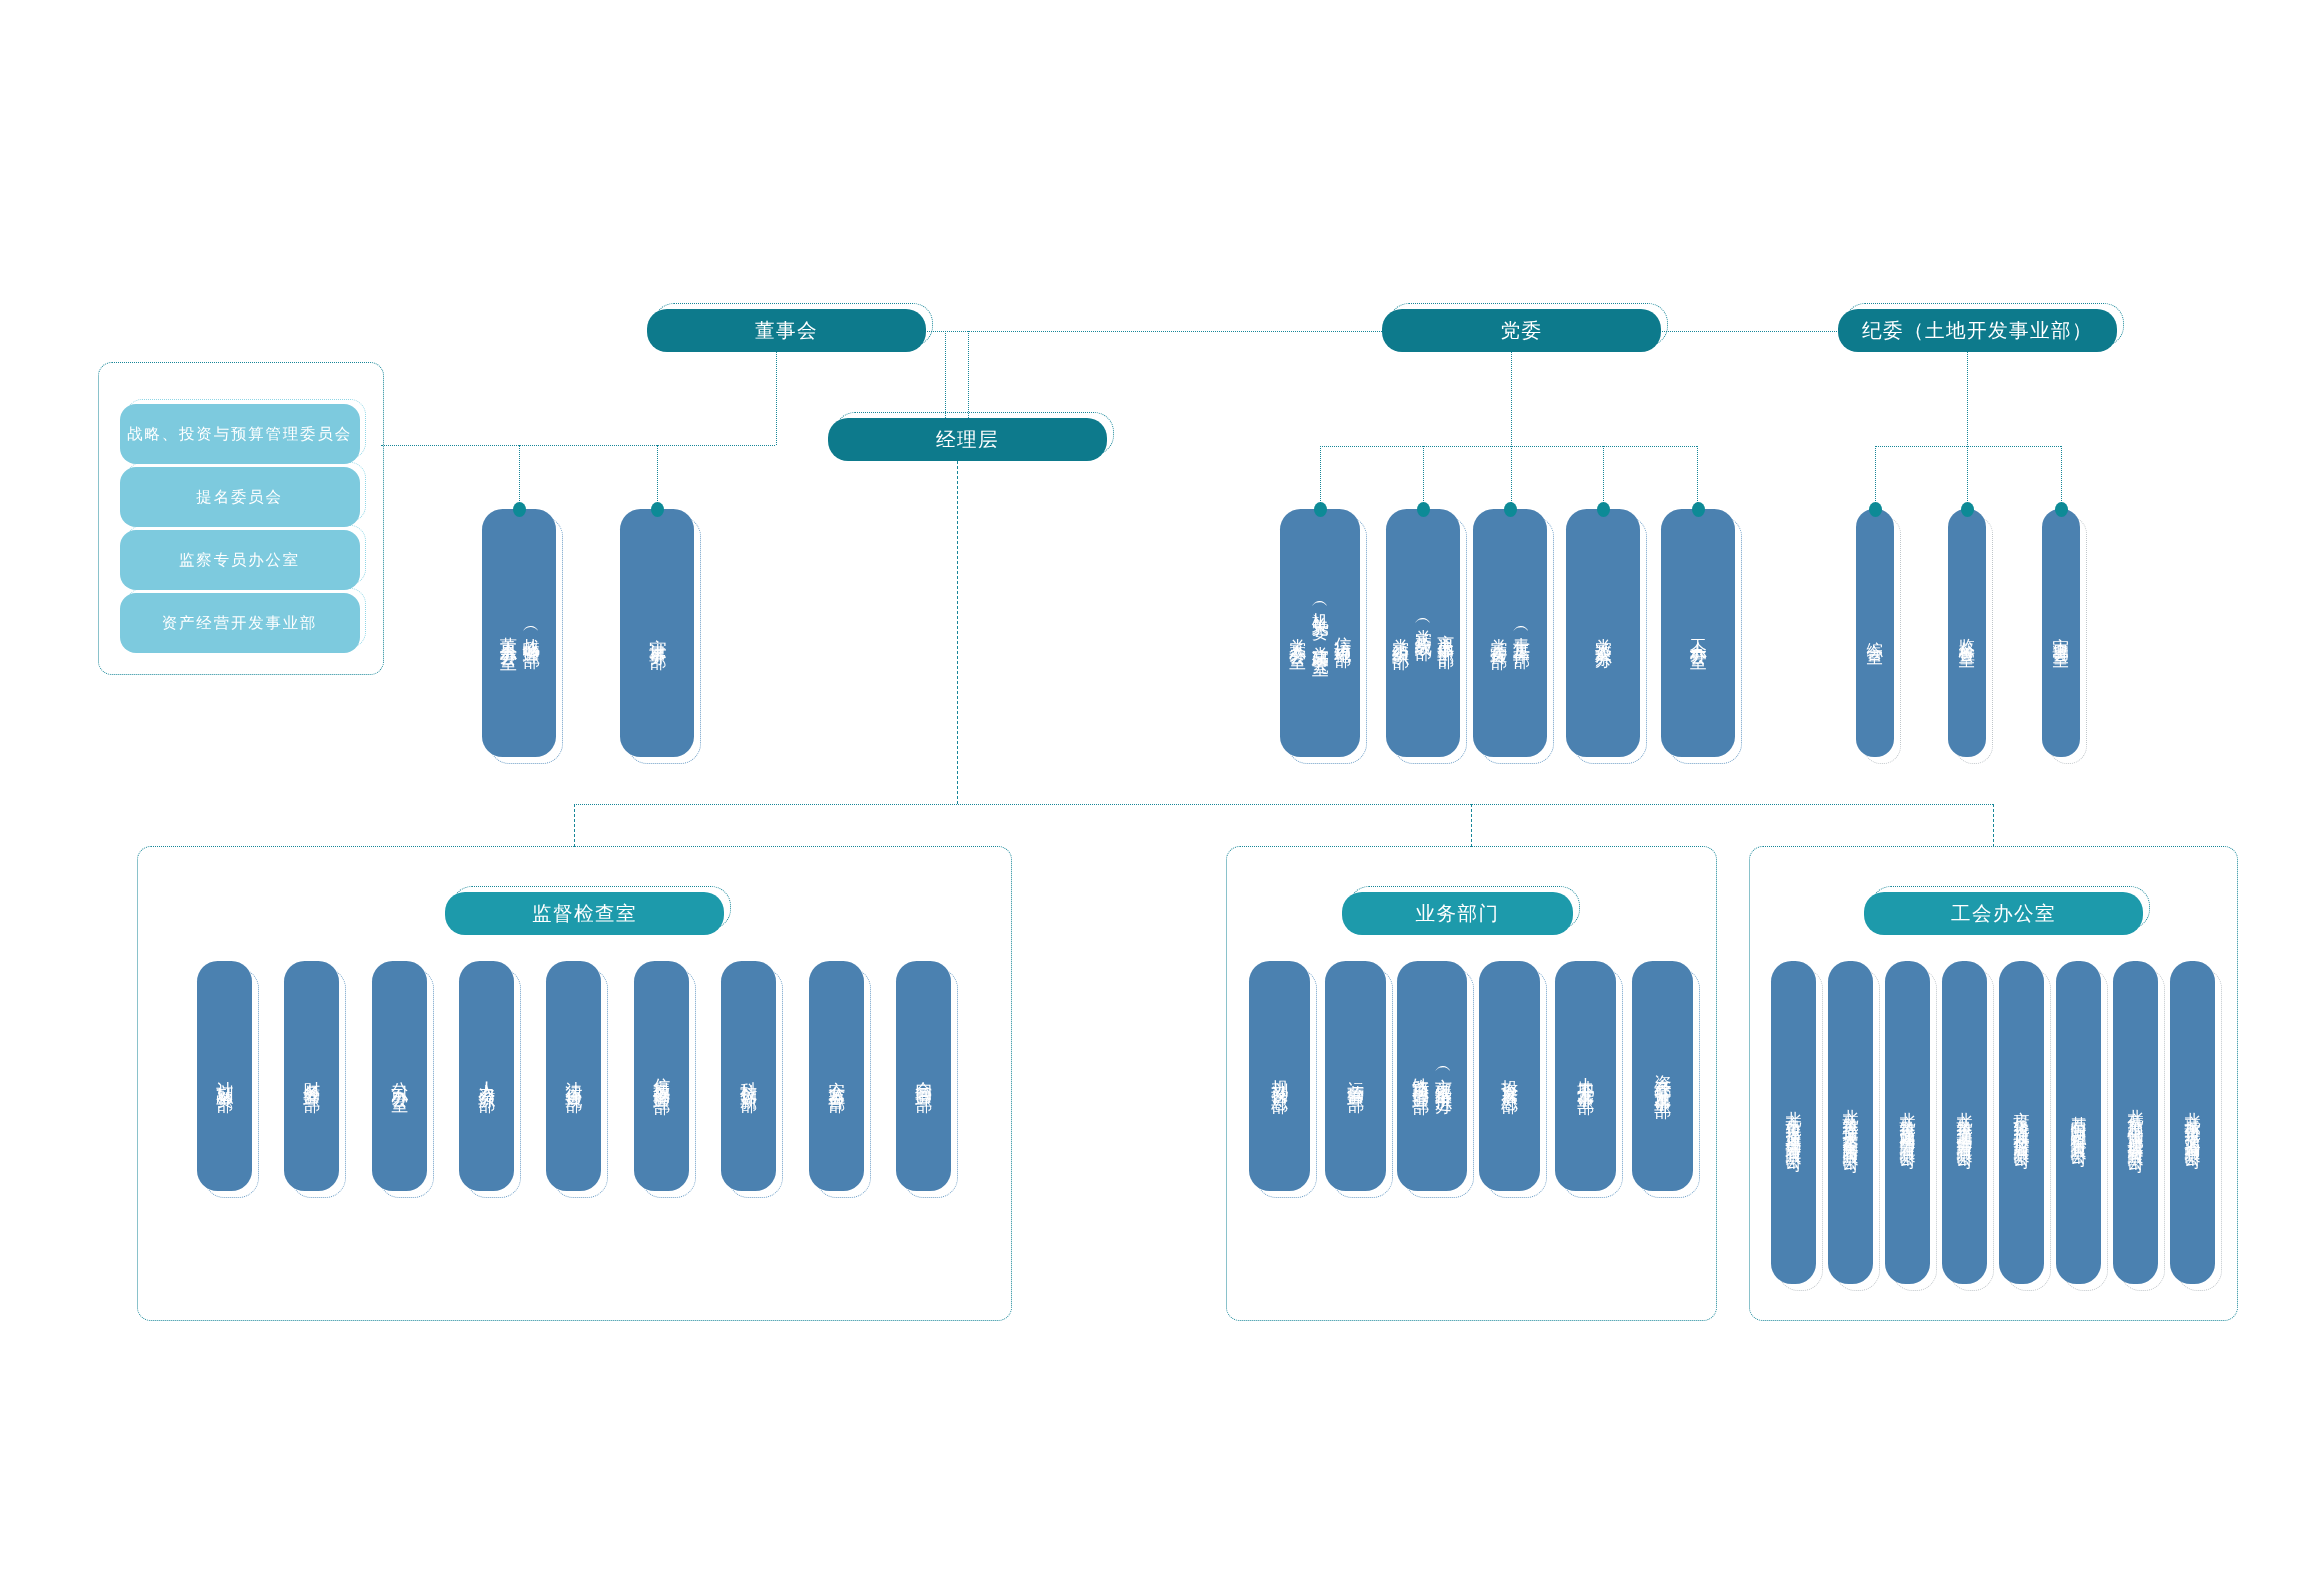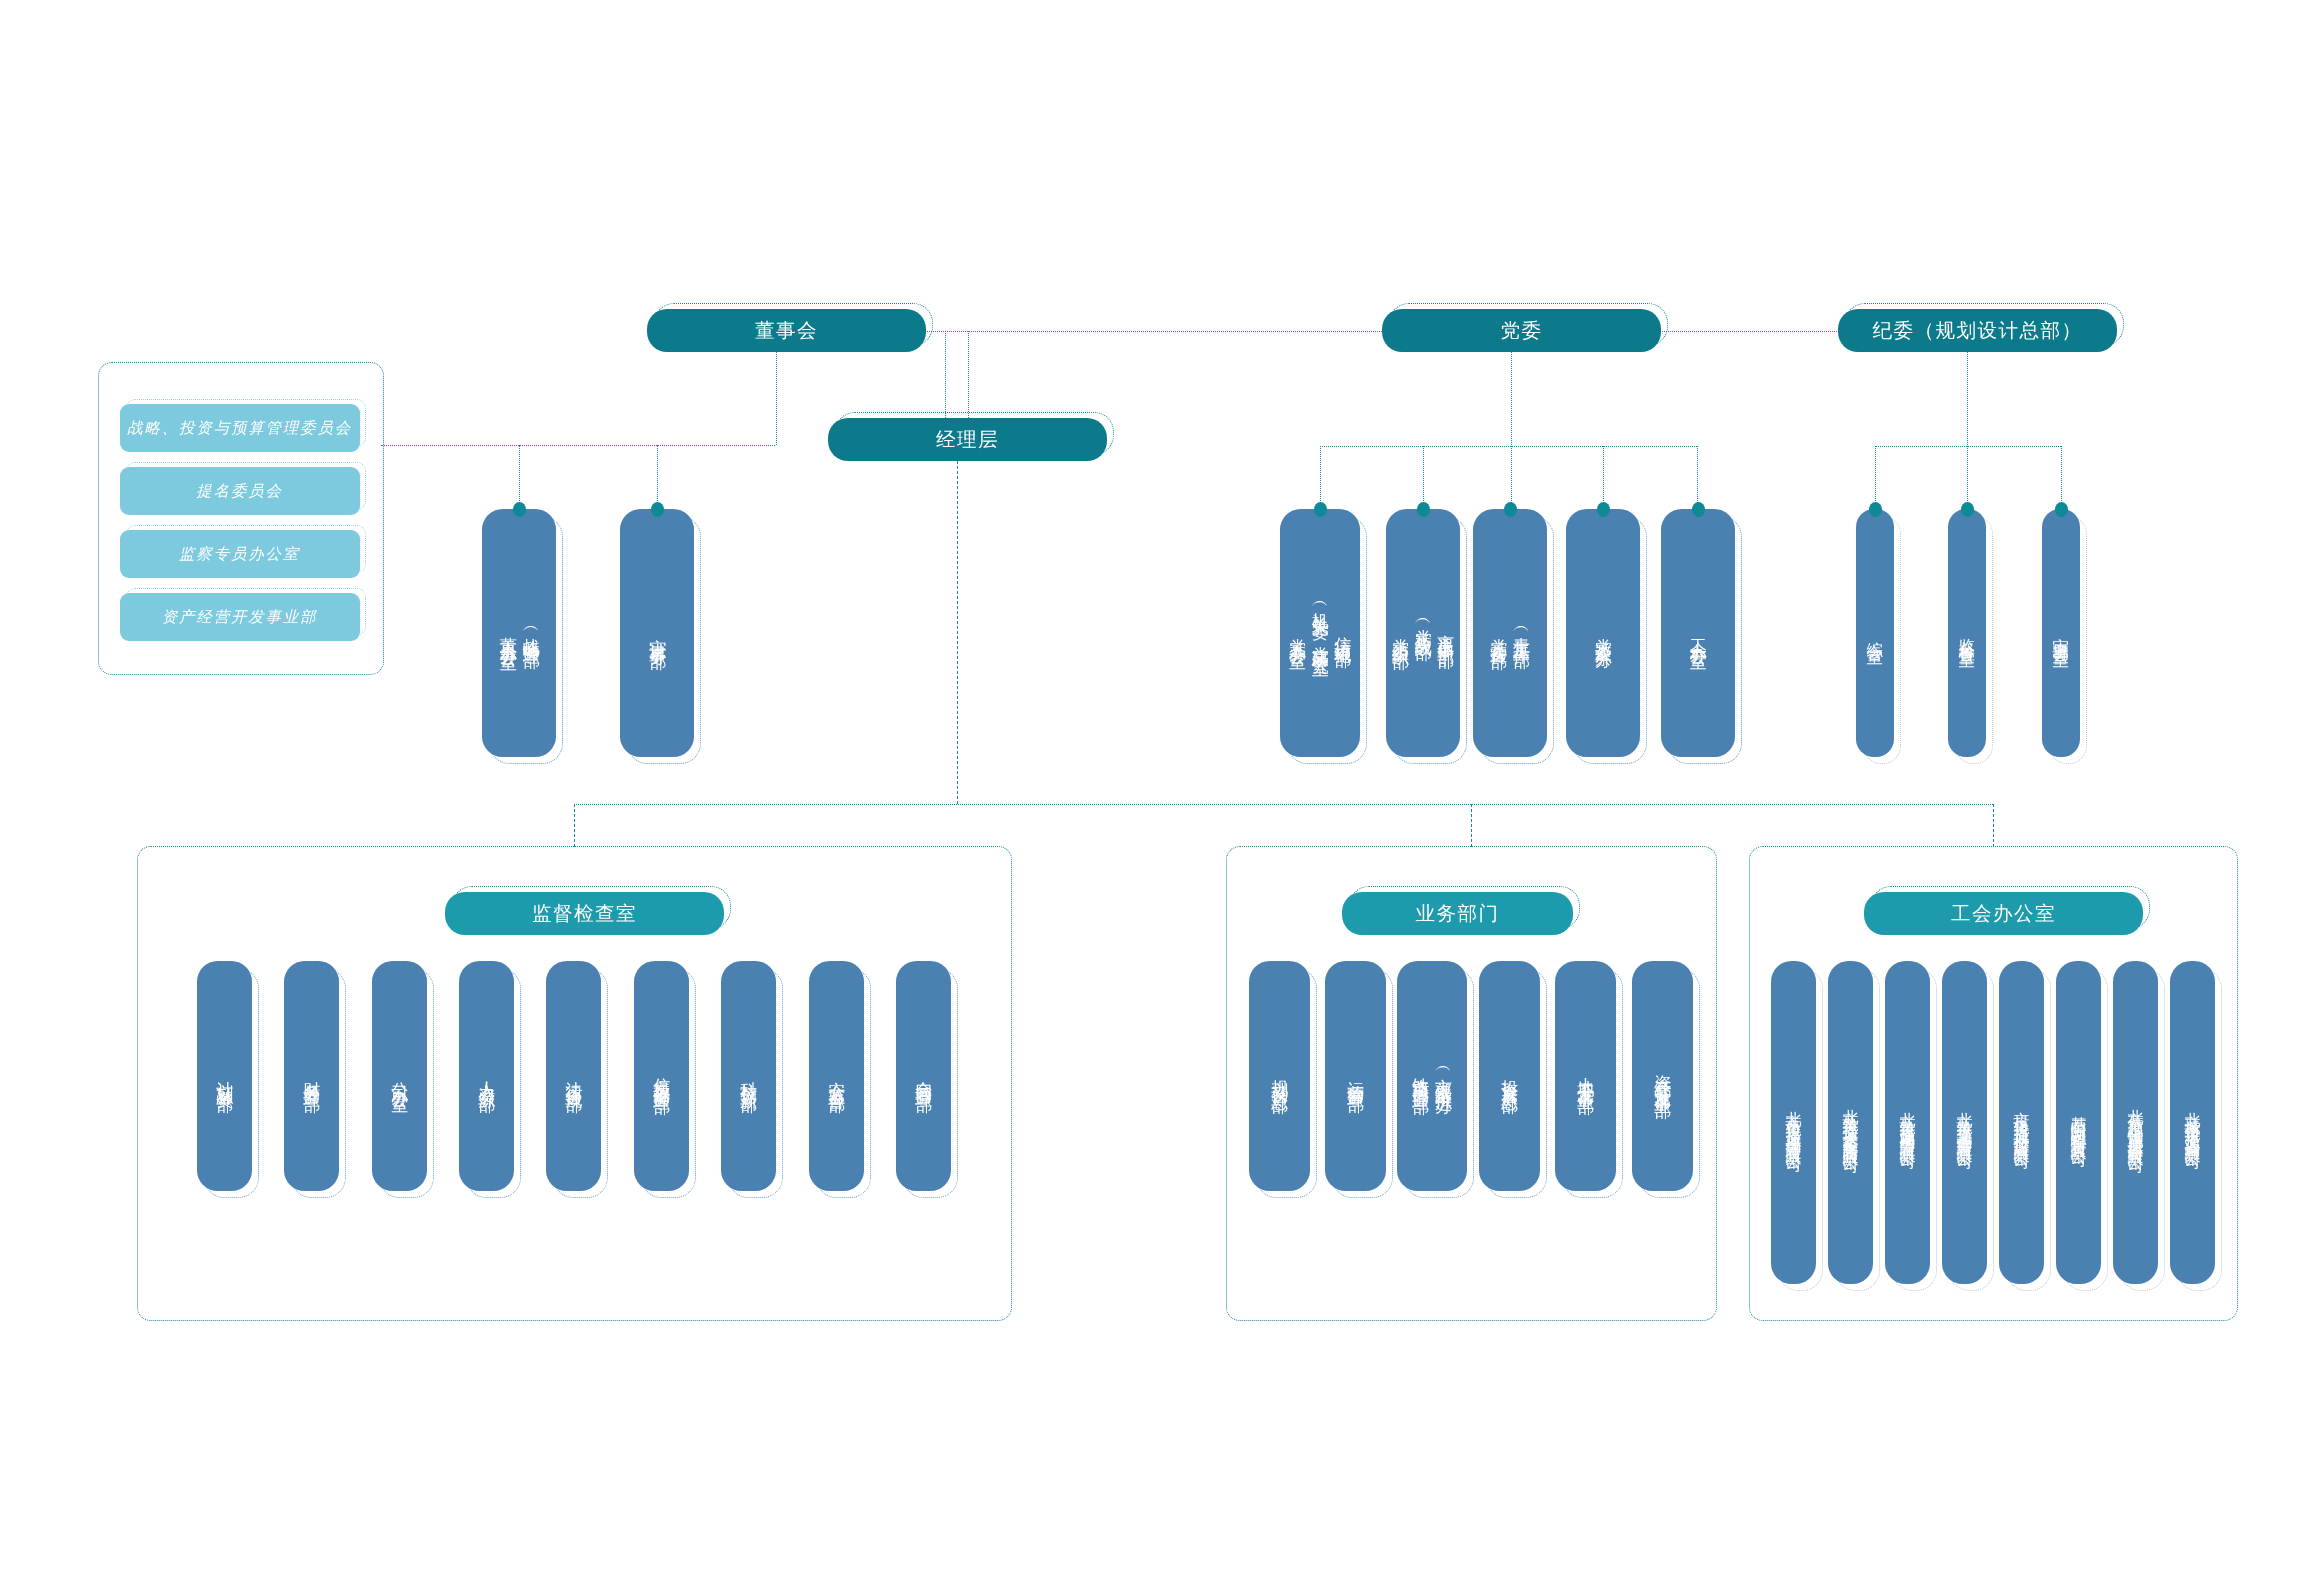--- a/index.html
+++ b/index.html
@@ -20,21 +20,21 @@
   .box{position:absolute; left:0; top:0; right:0; bottom:0; border-radius:inherit;
        display:flex; align-items:center; justify-content:center;}
   
   .hdrwrap{border-radius:20px;padding-left:22px;}
   .hdrwrap .outline{left:6.5px; top:-5.6px; right:-6.5px; bottom:5.6px; border:1.9px dotted var(--line-teal);}
   .hdrwrap .box{background:var(--header-teal); color:#ffffff; font-size:19.6px; letter-spacing:1.4px; font-weight:500;}
   
   .sechdr .box{background:var(--section-teal);}
   
   .dashbox{position:absolute; border:1.9px dotted var(--line-teal); border-radius:14px;}
-  .citem{position:absolute; width:240px; height:48px; border-radius:9px;font-style:italic;}
+  .citem{position:absolute; width:240px; height:60px; border-radius:16px;}
   .citem .outline{left:6px; top:-5.1px; right:-6px; bottom:5.1px; border:1.9px dotted var(--lightblue-border);}
   .citem .box{background:var(--light-blue); color:#ffffff; font-size:15.4px; letter-spacing:1.9px;}
   
   .colwrap{position:absolute; border-radius:20.6px;}
   .colwrap .outline{left:7px; top:7px; right:-7px; bottom:-7px;}
   .o-blue .outline{border:1.9px dotted var(--column-blue-border);}
   .o-gray .outline{border:1.9px dotted var(--gray-border);}
   .colwrap .box{background:var(--column-blue); color:#ffffff; overflow:hidden;}
   .vtext{writing-mode:vertical-lr; text-orientation:mixed; line-height:1.25;
          letter-spacing:3.3px; text-align:center; color:#ffffff;}
@@ -79,21 +79,21 @@
   </div>
   <div class="nodewrap hdrwrap" style="left:1382px; top:309px; width:257px; height:43px;">
     <div class="outline"></div>
     <div class="box">
         <span>党委</span>
       </div>
   </div>
   <div class="nodewrap hdrwrap" style="left:1838px; top:309px; width:257px; height:43px;">
     <div class="outline"></div>
     <div class="box">
-        <span>纪委（规划设计总部）</span>
+        <span>纪委（土地开发事业部）</span>
       </div>
   </div>
   <div class="nodewrap hdrwrap" style="left:828px; top:418px; width:257px; height:43px;">
     <div class="outline"></div>
     <div class="box">
         <span>经理层</span>
       </div>
   </div>
 
   <div class="dashbox" style="left:98px; top:362px; width:284px; height:311px;">

